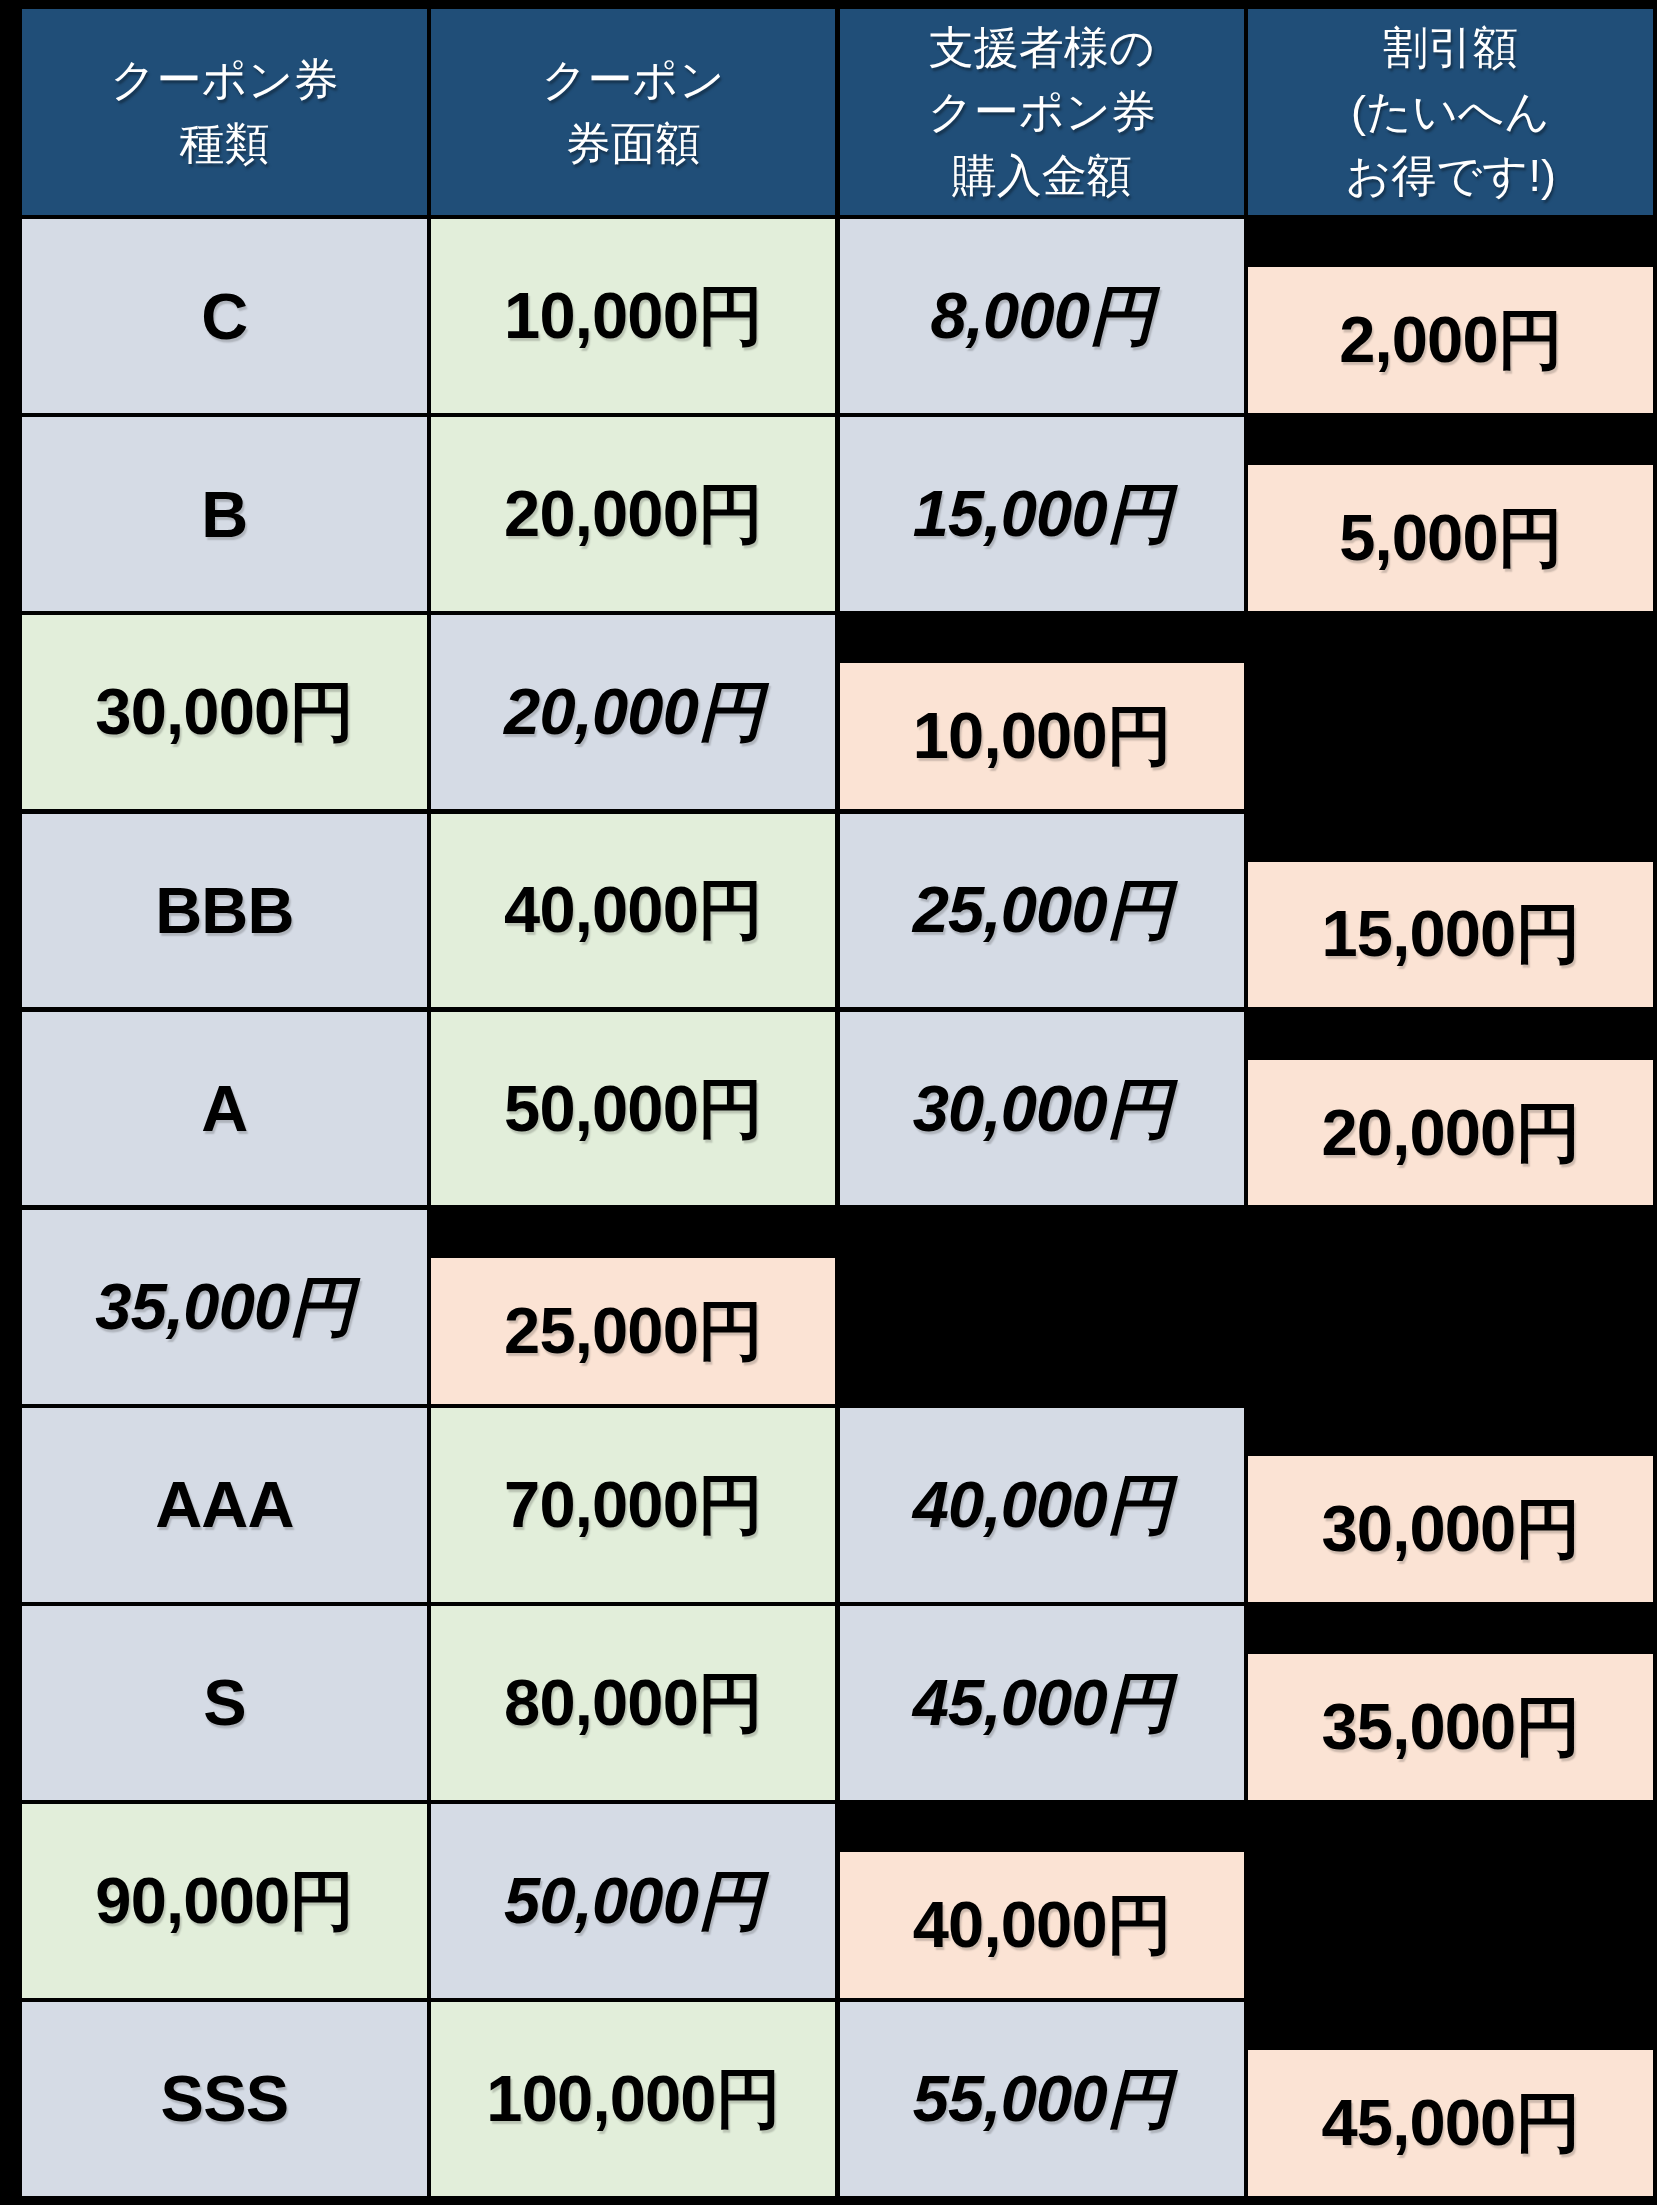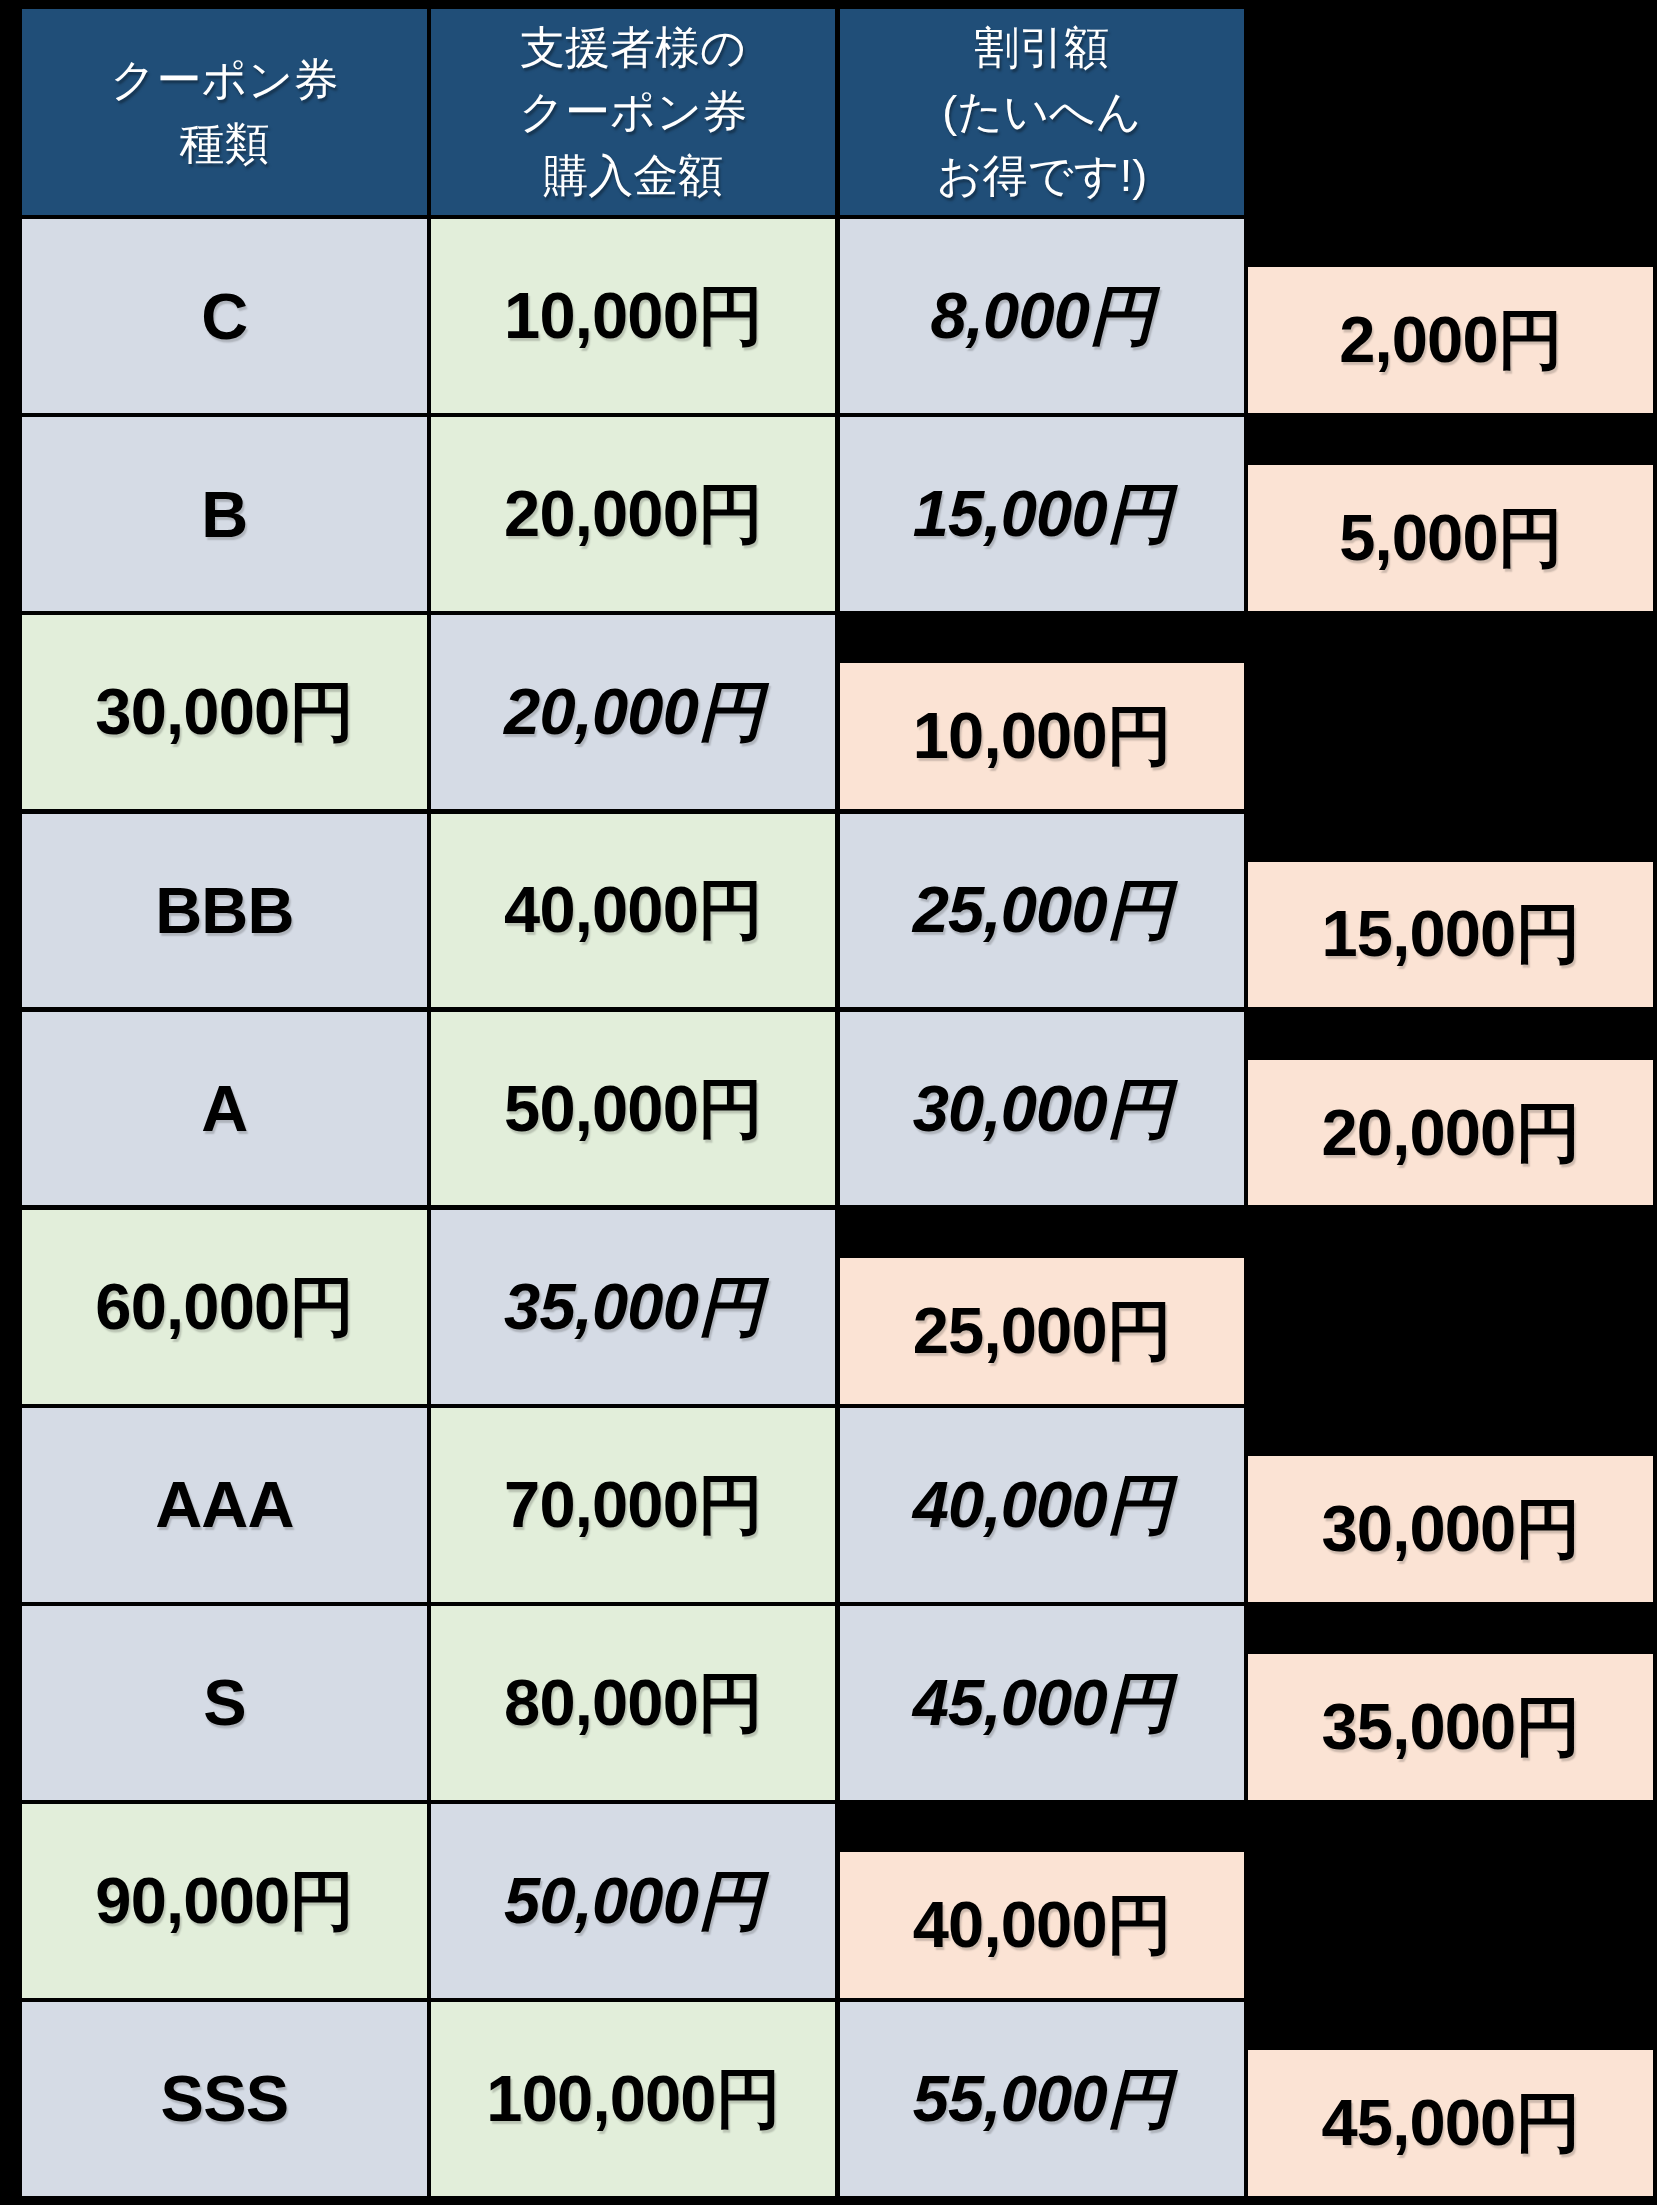--- a/index.html
+++ b/index.html
@@ -58,20 +58,22 @@
   .td.discount { background: var(--discount-bg, #FBE3D4); margin-top: 48px; }
 </style>
 </head>
 <body>
 
 <div class="page">
 
   <div class="row header-row">
     <div class="cell th">クーポン券
 種類</div>
+    <div class="cell th">クーポン
+券面額</div>
     <div class="cell th">支援者様の
 クーポン券
 購入金額</div>
     <div class="cell th">割引額
 (たいへん
 お得です!)</div>
   </div>
 
   <div class="row">
     <div class="cell td type">C</div>
@@ -101,21 +103,20 @@
   </div>
 
   <div class="row">
     <div class="cell td type">A</div>
     <div class="cell td face">50,000円</div>
     <div class="cell td purchase">30,000円</div>
     <div class="cell td discount">20,000円</div>
   </div>
 
   <div class="row">
-    <div class="cell td face">60,000円</div>
     <div class="cell td purchase">35,000円</div>
     <div class="cell td discount">25,000円</div>
   </div>
 
   <div class="row">
     <div class="cell td type">AAA</div>
     <div class="cell td face">70,000円</div>
     <div class="cell td purchase">40,000円</div>
     <div class="cell td discount">30,000円</div>
   </div>

